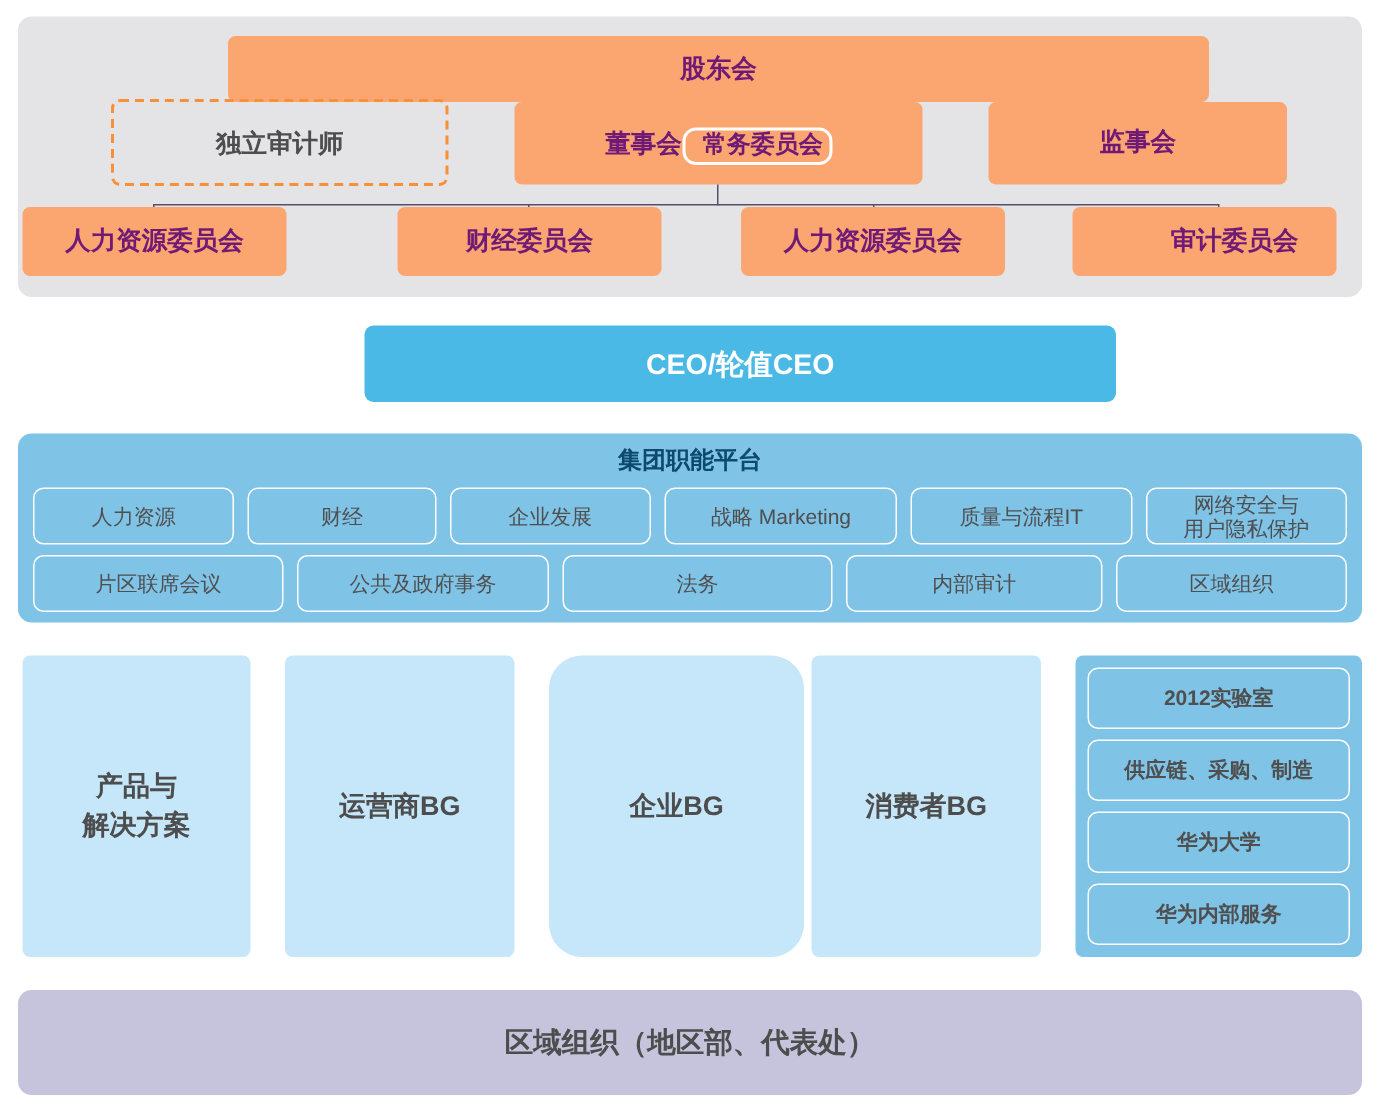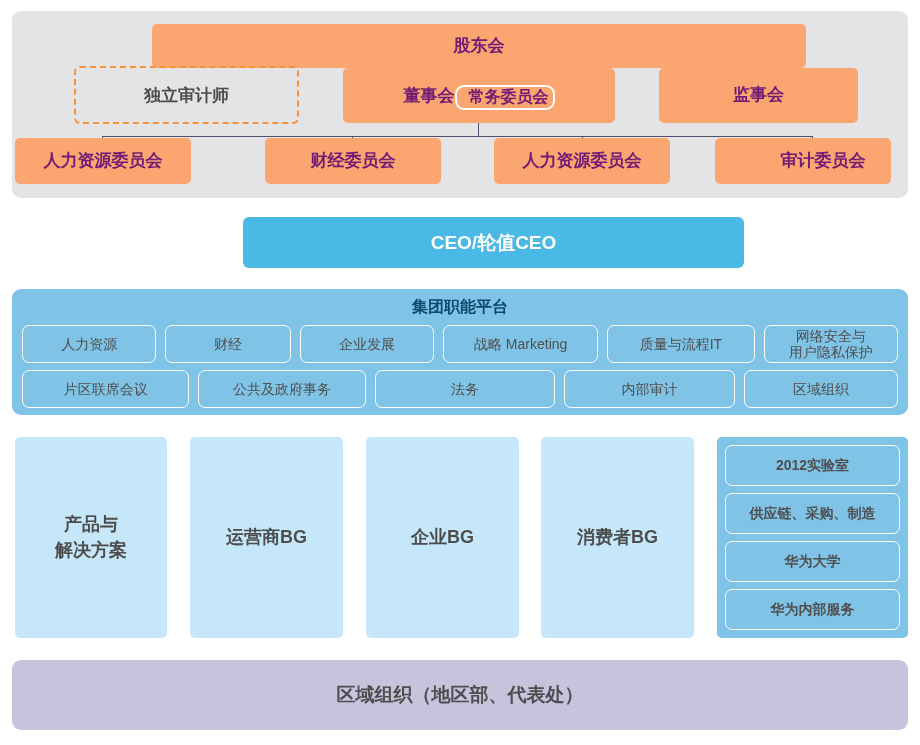--- a/index.html
+++ b/index.html
@@ -183,21 +183,21 @@
     align-items: center;
     justify-content: center;
     text-align: center;
     font-weight: bold;
     font-size: 18px;
     color: #4d4d4d;
     line-height: 1.4;
   }
   .bg1 { left: 15px;  width: 152px; }
   .bg2 { left: 190px; width: 153px; }
-  .bg3 { left: 366px; width: 153px; }
+  .bg3 { left: 366px; width: 170px; border-radius: 22px; }
   .bg4 { left: 541px; width: 153px; }
 
   .support-col {
     position: absolute;
     left: 717px;
     top: 437px;
     width: 191px;
     height: 201px;
     background: #7fc3e6;
     border-radius: 5px;

